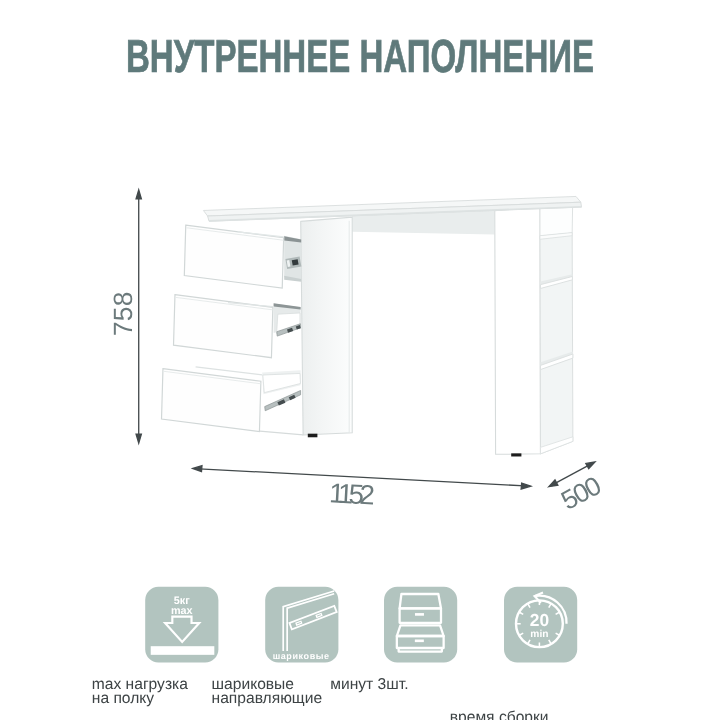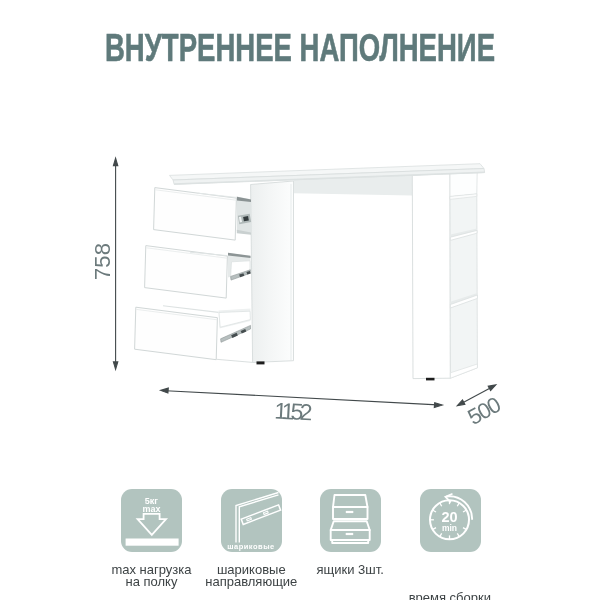--- a/index.html
+++ b/index.html
@@ -4,21 +4,21 @@
 <style>
   html,body{margin:0;padding:0;background:#ffffff;width:600px;height:600px;overflow:hidden;}
   body{font-family:"Liberation Sans", sans-serif;position:relative;}
   .title{
     position:absolute;left:0;top:26px;width:600px;text-align:center;
     font-weight:bold;font-size:38.5px;color:#5f7a7b;letter-spacing:0px;-webkit-text-stroke:0.6px #5f7a7b;
     transform:scaleX(0.715);transform-origin:300px 0;
     white-space:nowrap;
   }
   .icon{position:absolute;width:61px;height:63px;border-radius:11px;background:#b2c4bf;top:489px;}
-  .lbl{position:absolute;font-size:13px;line-height:12.4px;color:#3d4345;text-align:center;white-space:nowrap;}
+  .lbl{position:absolute;font-size:13px;line-height:12.4px;color:#3d4345;text-align:left;white-space:nowrap;}
 </style>
 </head>
 <body>
 <div class="title">ВНУТРЕННЕЕ НАПОЛНЕНИЕ</div>
 
 <svg width="600" height="600" viewBox="0 0 600 600" style="position:absolute;left:0;top:0">
   <defs>
     <linearGradient id="pg" x1="0" y1="0" x2="1" y2="0">
       <stop offset="0" stop-color="#ecefef"></stop>
       <stop offset="0.45" stop-color="#f4f6f6"></stop>
@@ -169,14 +169,14 @@
     </g>
     <text x="30" y="32.5" font-size="14.5" font-weight="bold" fill="#ffffff" stroke="none" text-anchor="middle" font-family="Liberation Sans, sans-serif">20</text>
     <text x="30" y="41.5" font-size="8.5" font-weight="bold" fill="#ffffff" stroke="none" text-anchor="middle" font-family="Liberation Sans, sans-serif">min</text>
     <path d="M 52.6 30.8 A 22.6 22.6 0 0 0 26.6 7.6" stroke-width="1.9"></path>
     <path d="M 33 4.7 L 25.9 7.7 L 31.3 13.3" stroke-width="1.7"></path>
   </g>
 </svg>
 
 <div class="lbl" style="left:76.5px;top:564px;width:150px">max нагрузка<br>на полку</div>
 <div class="lbl" style="left:176.3px;top:564px;width:150px">шариковые<br>направляющие</div>
-<div class="lbl" style="left:275.2px;top:564px;width:150px">ящики 3шт.</div>
+<div class="lbl" style="left:275.2px;top:564px;width:150px">минут 3шт.</div>
 <div class="lbl" style="left:374.8px;top:592px;width:150px">время сборки<br>20 минут</div>
 
 </body></html>

